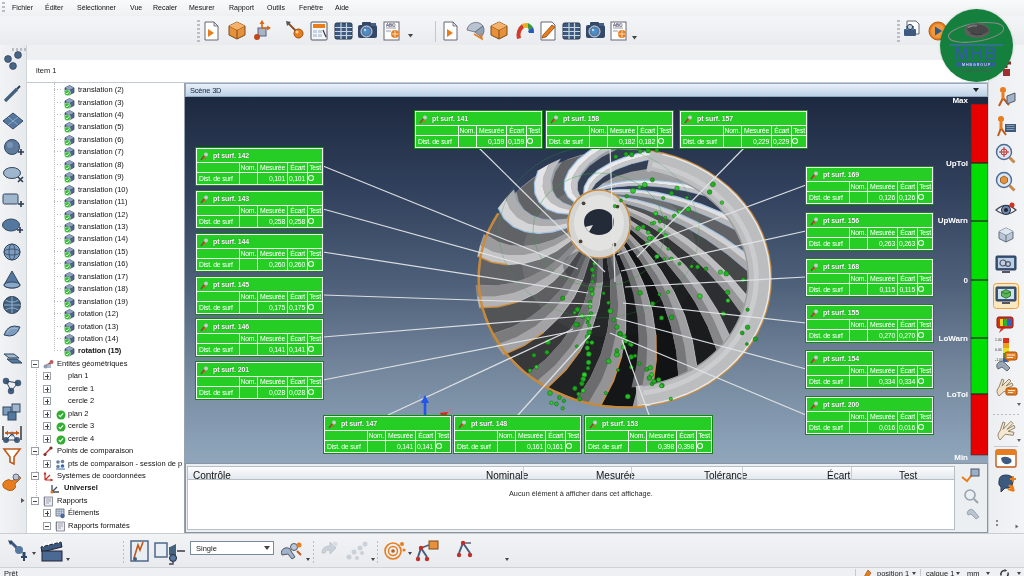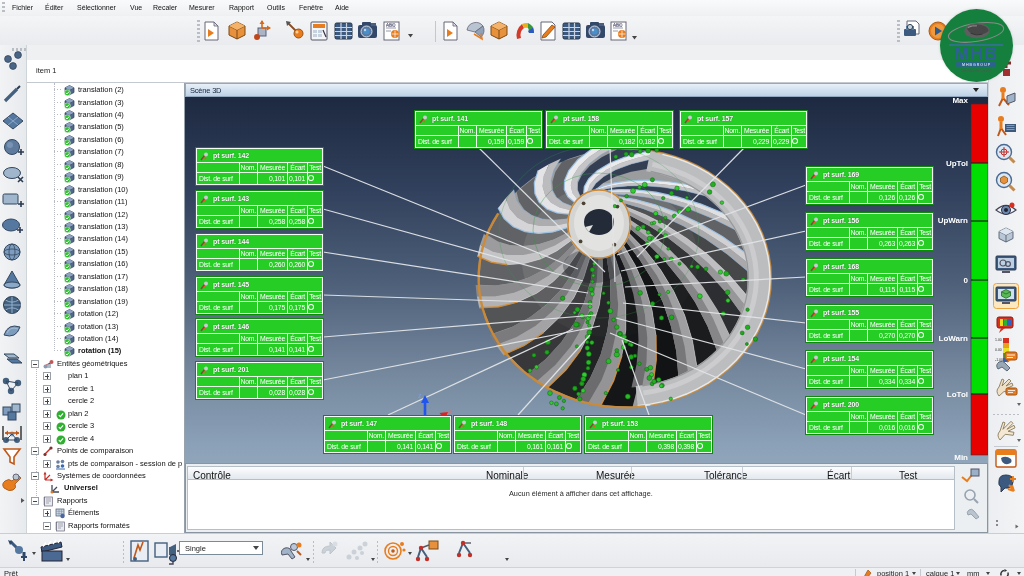--- a/index.html
+++ b/index.html
@@ -1597,21 +1597,21 @@
         <circle cx="6" cy="20" r="2" fill="#44607f"></circle>
       </svg>
 <svg class="abs" style="left:153px;top:5px" width="34" height="26" viewBox="0 0 34 26">
         <rect x="2" y="4" width="12" height="14" fill="#e8eef4" stroke="#44607f" stroke-width="1.4"></rect>
         <path d="M17,8 l6,-3 v14 l-6,-3 z" fill="#44607f"></path>
         <rect x="16" y="8" width="2" height="8" fill="#44607f"></rect>
         <circle cx="20" cy="19" r="3.5" fill="#5578a0" stroke="#223"></circle>
         <path d="M24,12 h8" stroke="#445" stroke-width="1.6"></path>
         <path d="M20,22 v3 h-4" stroke="#445" stroke-width="1.4" fill="none"></path>
       </svg>
-<div class="combo" style="left:179px;top:7px;width:84px;height:14px">
+<div class="combo" style="left:190px;top:7px;width:84px;height:14px">
         <span style="position:absolute;left:5px;top:2px">Single</span>
         <div class="dd"></div>
       </div>
 <svg class="abs" style="left:279px;top:5px" width="26" height="26" viewBox="0 0 26 26">
         <path d="M3,16 q-2,-5 3,-7 q5,-1 6,3 l4,6 -3,2 -4,-5 z" fill="#9fb4c8" stroke="#556"></path>
         <circle cx="15" cy="8" r="3.5" fill="#b8c8da" stroke="#556"></circle>
         <circle cx="20" cy="6" r="2.5" fill="#e87d1e"></circle>
         <path d="M18,12 l4,4" stroke="#c05818" stroke-width="2"></path>
       </svg>
 <div class="dar" style="left:306px;top:24px"></div>

